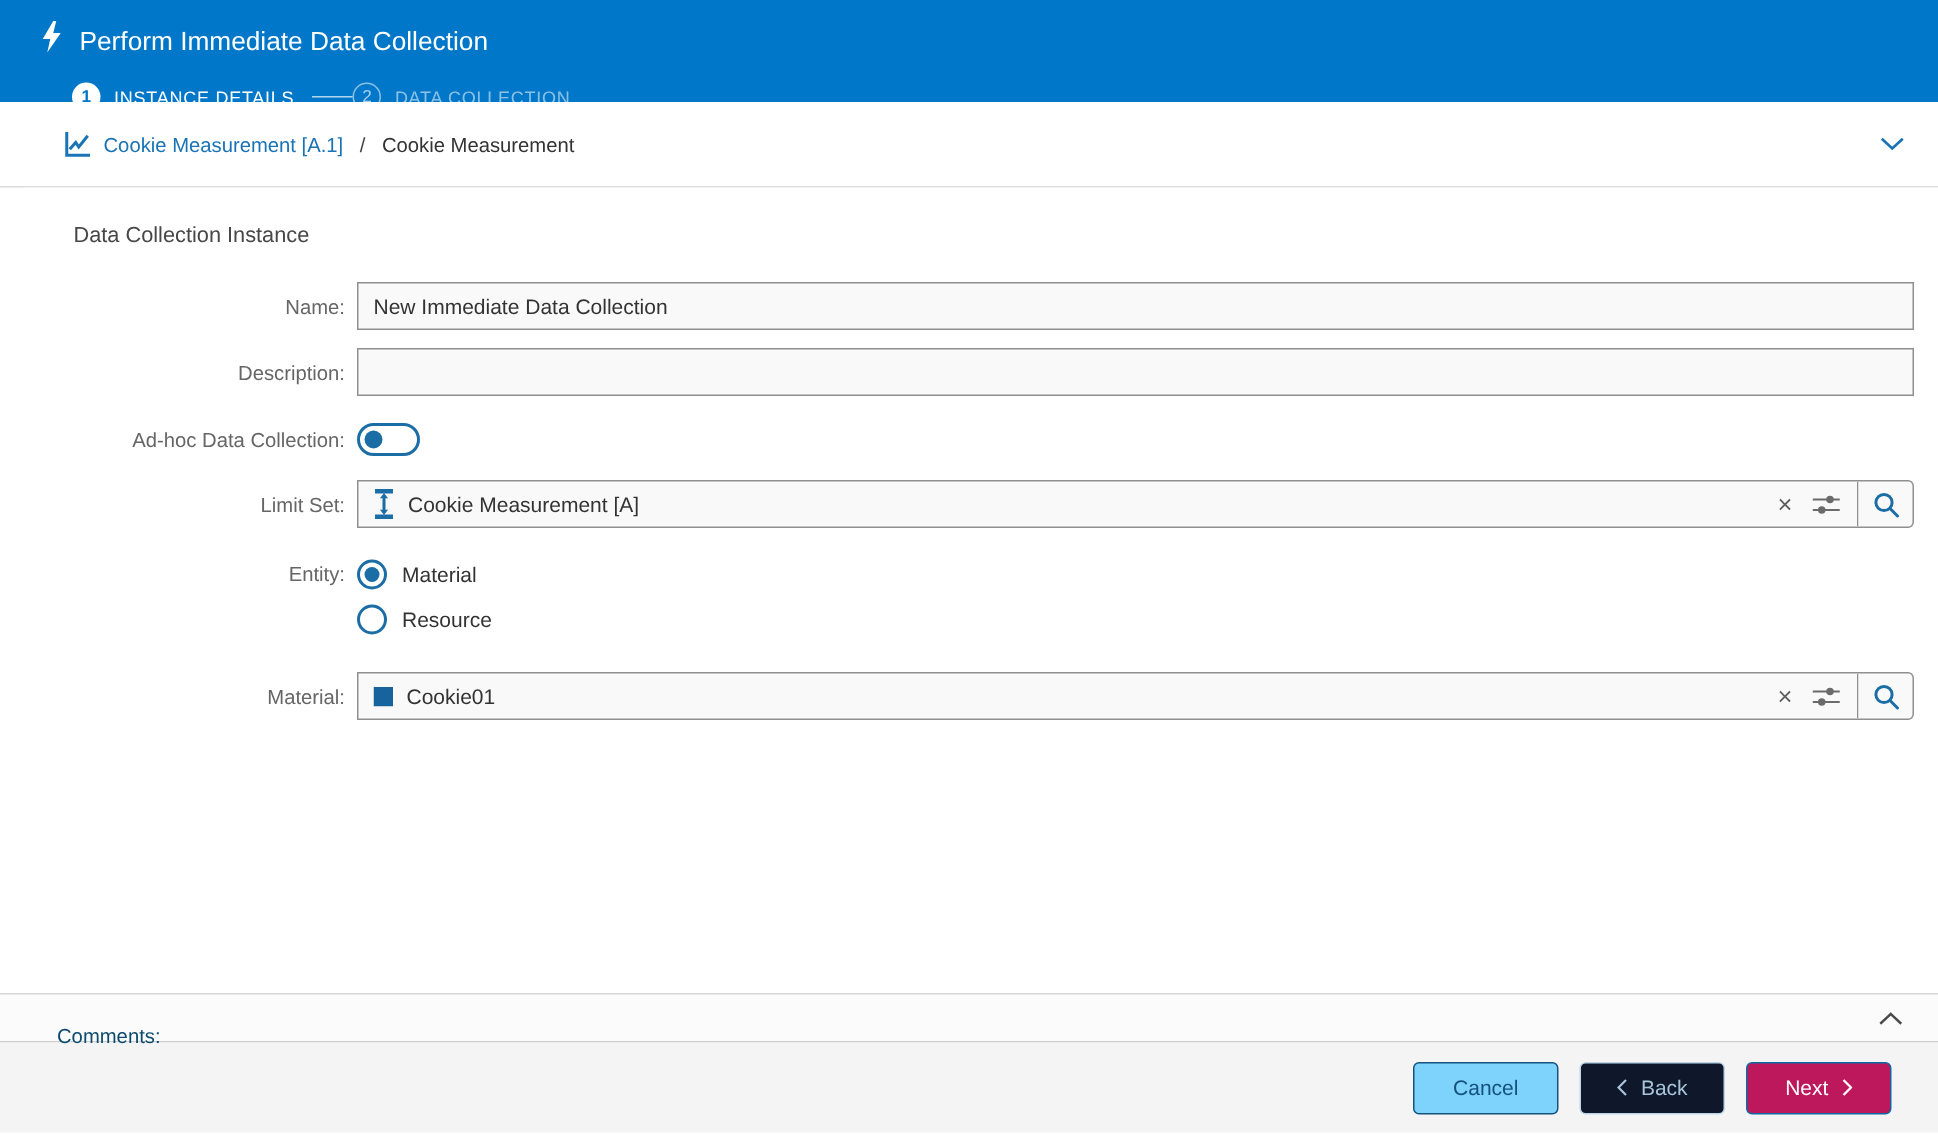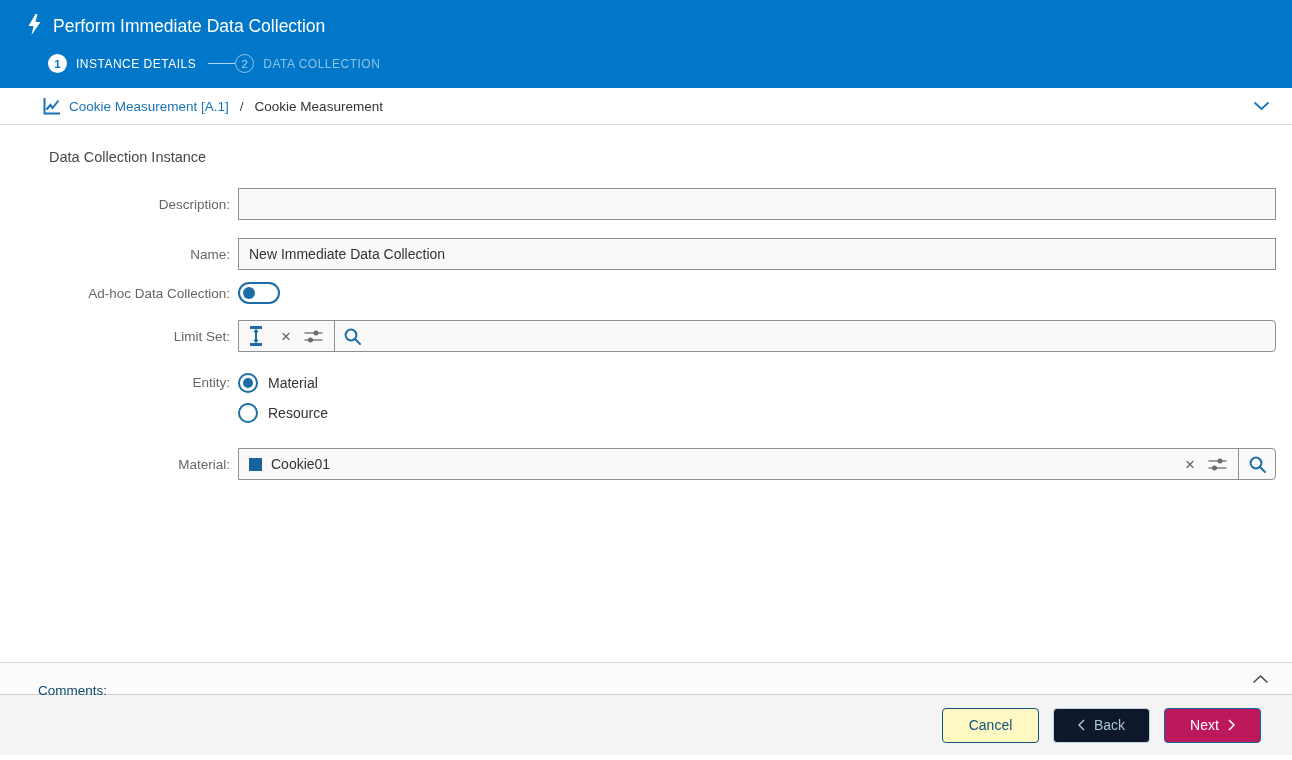--- a/index.html
+++ b/index.html
@@ -1,33 +1,33 @@
 <!DOCTYPE html>
 <html><head>
 <meta charset="utf-8">
 <style>
   * { margin:0; padding:0; box-sizing:border-box; }
   html,body { width:1292px; height:760px; font-family:"Liberation Sans", sans-serif; background:#fff; overflow:hidden; }
 
   
-  .header { height:88px; background:#0077c8; }
+  .header { height:68px; background:#0077c8; }
   .title-row { display:flex; align-items:center; gap:11px; padding:14px 0 0 27px; }
   .title { color:#fff; font-size:17.5px; font-weight:400; }
   .stepper { display:flex; align-items:center; margin:15px 0 0 48px; }
   .step { display:flex; align-items:center; cursor:pointer; }
   .step-circle { width:19px; height:19px; border-radius:50%; font-size:11.5px; display:flex; align-items:center; justify-content:center; flex:0 0 auto; }
   .step.active .step-circle { background:#fff; color:#0077c8; font-weight:700; }
   .step.upcoming .step-circle { border:1px solid rgba(255,255,255,0.55); color:rgba(255,255,255,0.65); }
   .step-label { font-size:12px; font-weight:400; letter-spacing:0.5px; margin-left:9px; }
   .step.active .step-label { color:#fff; }
   .step.upcoming .step-label { color:rgba(255,255,255,0.55); }
   .connector { width:27px; height:1px; background:rgba(255,255,255,0.7); margin-left:12px; }
 
   
-  .breadcrumb-bar { height:37px; border-bottom:1px solid #dcdcdc; display:flex; align-items:center; padding:0 22px 0 42px; background:#fff; }
+  .breadcrumb-bar { height:57px; border-bottom:1px solid #dcdcdc; display:flex; align-items:center; padding:0 22px 0 42px; background:#fff; }
   .crumb-icon { display:flex; margin-right:8px; }
   .crumb-link { color:#1a73b5; font-size:13.5px; cursor:pointer; }
   .crumb-sep { color:#444; font-size:13.5px; margin:0 11px; }
   .crumb-current { color:#333; font-size:13.5px; }
   .crumb-chevron { margin-left:auto; display:flex; cursor:pointer; }
 
   
   .main { height:537px; background:#fff;margin-left:16px; }
   .section-title { padding:24px 0 0 33px; font-size:14.5px; color:#474747; }
   .form { margin-top:23px; }
@@ -59,21 +59,21 @@
   .entity-label { line-height:20px; }
 
   
   .comments-bar { height:33px; border-top:1px solid #d8d8d8; border-bottom:1px solid #cfcfcf; background:#fbfbfb; display:flex; align-items:center; padding:0 23px 0 38px; }
   .comments-label { color:#0c4a6e; font-size:13.5px;margin-top:23px; }
   .comments-chevron { margin-left:auto; display:flex; cursor:pointer; }
 
   
   .footer { height:60px; background:#f4f4f4; display:flex; align-items:center; justify-content:flex-end; padding-right:31px; gap:14px; }
   .btn { height:35px; min-width:97px; border-radius:4px; font-size:14px; font-family:"Liberation Sans", sans-serif; display:flex; align-items:center; justify-content:center; gap:9px; cursor:pointer; padding:0 16px; }
-  .btn-cancel { background:#fef9c3; border:1px solid #15527d; color:#15527d; }
+  .btn-cancel { background:#7dd3fc; border:1px solid #15527d; color:#15527d; }
   .btn-back { background:#0f172a; border:1px solid #bdd6e7; color:#a8c4d9; cursor:default; }
   .btn-next { background:#be185d; border:1px solid #0d69a2; color:#fff; }
   .btn svg { display:block; }
 </style>
 </head>
 <body>
 
 <div class="header">
   <div class="title-row">
     <span>
@@ -110,31 +110,31 @@
     <svg width="17" height="10" viewBox="0 0 17 10" fill="none">
         <polyline points="1.5,1.5 8.5,8 15.5,1.5" stroke="#1a73b5" stroke-width="1.8"></polyline>
       </svg>
   </span>
 </div>
 
 <div class="main">
   <div class="section-title">Data Collection Instance</div>
   <div class="form">
 
+    <div class="form-row mb12">
+      <span class="form-label">Name:</span>
+      <div class="form-field">
+        <input class="text-input" type="text" value="New Immediate Data Collection" style="">
+      </div>
+    </div>
+
     <div class="form-row mb18">
       <span class="form-label">Description:</span>
       <div class="form-field">
         <input class="text-input" type="text" value="" style="">
-      </div>
-    </div>
-
-    <div class="form-row mb12">
-      <span class="form-label">Name:</span>
-      <div class="form-field">
-        <input class="text-input" type="text" value="New Immediate Data Collection" style="">
       </div>
     </div>
 
     <div class="form-row mb16">
       <span class="form-label">Ad-hoc Data Collection:</span>
       <div class="form-field">
         <div class="toggle">
           <div class="knob"></div>
         </div>
       </div>
@@ -146,20 +146,21 @@
         <div class="picker">
           <span class="picker-icon">
             <svg width="14" height="20" viewBox="0 0 14 20" fill="#1b6da5" stroke="#1b6da5">
               <line x1="1" y1="1.5" x2="13" y2="1.5" stroke-width="3"></line>
               <line x1="1" y1="18.5" x2="13" y2="18.5" stroke-width="3"></line>
               <line x1="7" y1="5" x2="7" y2="15" stroke-width="2"></line>
               <polygon points="7,2.6 4.3,6.2 9.7,6.2" stroke="none"></polygon>
               <polygon points="7,17.4 4.3,13.8 9.7,13.8" stroke="none"></polygon>
             </svg>
           </span>
+          <span class="picker-text">Cookie Measurement [A]</span>
           <span class="picker-clear">×</span>
           <span class="picker-sliders">
             <svg width="19" height="15" viewBox="0 0 19 15">
               <line x1="0.5" y1="4" x2="18.5" y2="4" stroke="#6b6b6b" stroke-width="1.3"></line>
               <circle cx="12" cy="4" r="2.5" fill="#6b6b6b"></circle>
               <line x1="0.5" y1="11" x2="18.5" y2="11" stroke="#6b6b6b" stroke-width="1.3"></line>
               <circle cx="6.5" cy="11" r="2.5" fill="#6b6b6b"></circle>
             </svg>
           </span>
           <span class="picker-search">

